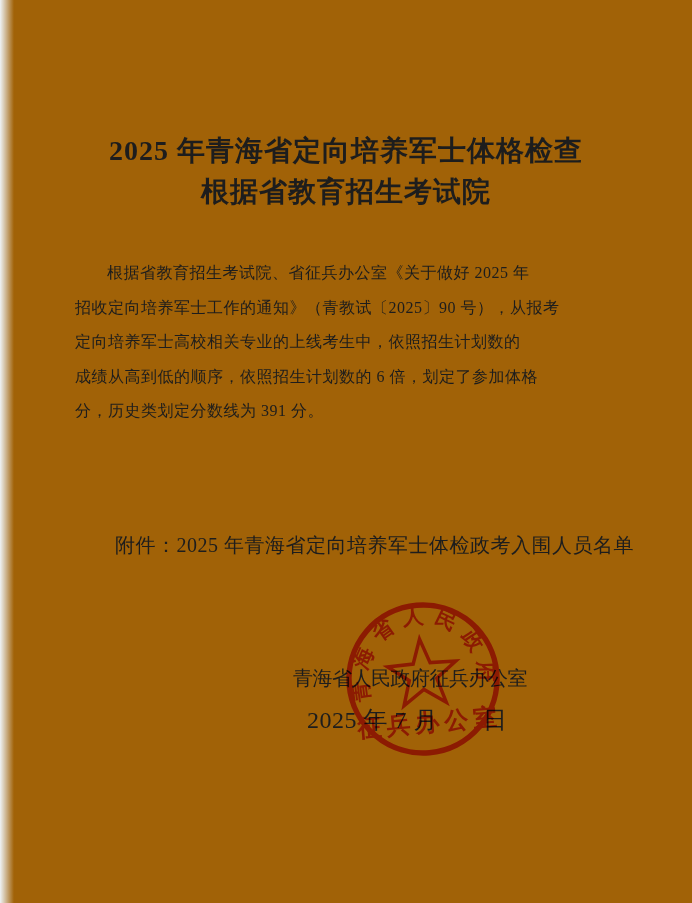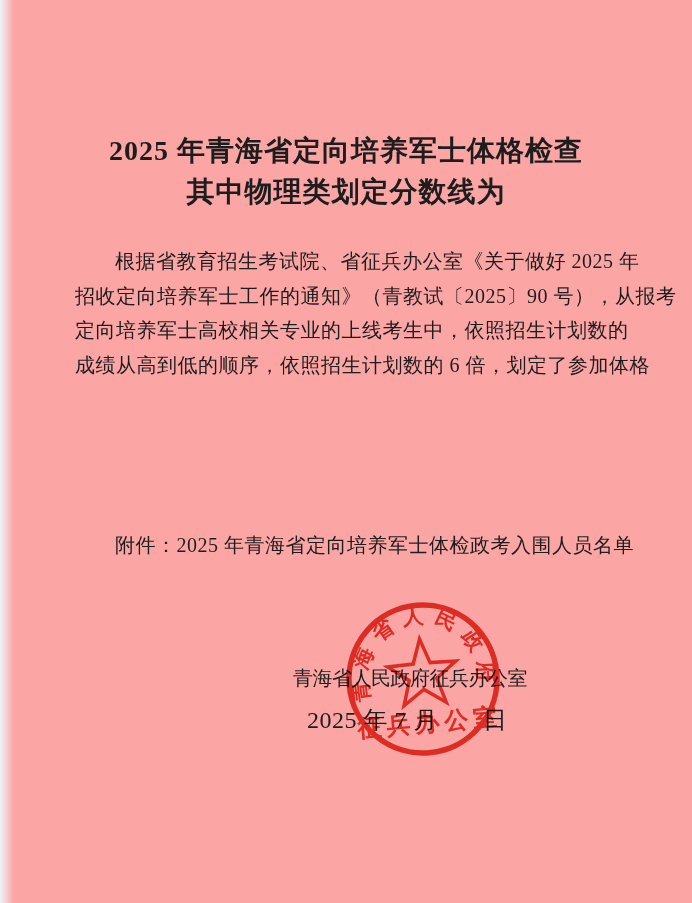--- a/index.html
+++ b/index.html
@@ -1,33 +1,33 @@
 <!DOCTYPE html>
 <html><head>
 <meta charset="utf-8">
 <style>
   html,body { margin:0; padding:0; background:#e8eaec; }
   .page {
     position:relative; width:692px; height:903px; margin:0 auto;
-    background:#fca5a5; overflow:hidden;
+    background:#a16207; overflow:hidden;
     font-family:"Liberation Serif","DejaVu Serif",serif;
     color:#1d1d1d;
   }
   .page::before { 
     content:""; position:absolute; left:0; top:0; width:14px; height:100%;
     background:linear-gradient(90deg, #eef3f6, rgba(255,255,255,0)); pointer-events:none;
   }
   .doc-title {
     position:absolute; top:130px; left:0; width:100%;
     text-align:center; font-weight:bold; font-size:28px; line-height:41px;
     letter-spacing:1px;
   }
   .body-block {
-    position:absolute; top:244px; left:75px; width:550px;
-    font-size:20px; line-height:34.5px; letter-spacing:0.5px;
+    position:absolute; top:256px; left:75px; width:550px;
+    font-size:16px; line-height:34.5px; letter-spacing:0.5px;
     text-align:justify;
   }
   .body-line { white-space:nowrap; }
   .indent { text-indent:2em; }
   .attachment {
     position:absolute; top:528px; left:75px; width:570px;
     font-size:20px; line-height:34.5px; letter-spacing:0.5px; text-indent:2em;
     white-space:nowrap;
   }
   .sig-org {
@@ -46,28 +46,29 @@
   }
   .seal svg { width:100%; height:100%; }
 </style>
 </head>
 <body>
 
 <div class="page">
 
   <div class="doc-title">
     <div>2025 年青海省定向培养军士体格检查</div>
-    <div>其中物理类划定分数线为</div>
+    <div>根据省教育招生考试院</div>
   </div>
 
   <div class="body-block">
     <div class="body-line indent">根据省教育招生考试院、省征兵办公室《关于做好 2025 年</div>
     <div class="body-line">招收定向培养军士工作的通知》（青教试〔2025〕90 号），从报考</div>
     <div class="body-line">定向培养军士高校相关专业的上线考生中，依照招生计划数的</div>
     <div class="body-line">成绩从高到低的顺序，依照招生计划数的 6 倍，划定了参加体格</div>
+    <div class="body-line">分，历史类划定分数线为 391 分。</div>
   </div>
 
   <div class="attachment">附件：2025 年青海省定向培养军士体检政考入围人员名单</div>
 
   <div class="sig-org">青海省人民政府征兵办公室</div>
 
   <div class="sig-date"><span>2025 年 7 月</span><span class="day-gap"></span><span>日</span></div>
 
   <div class="seal">
     <svg viewBox="0 0 160 160">

